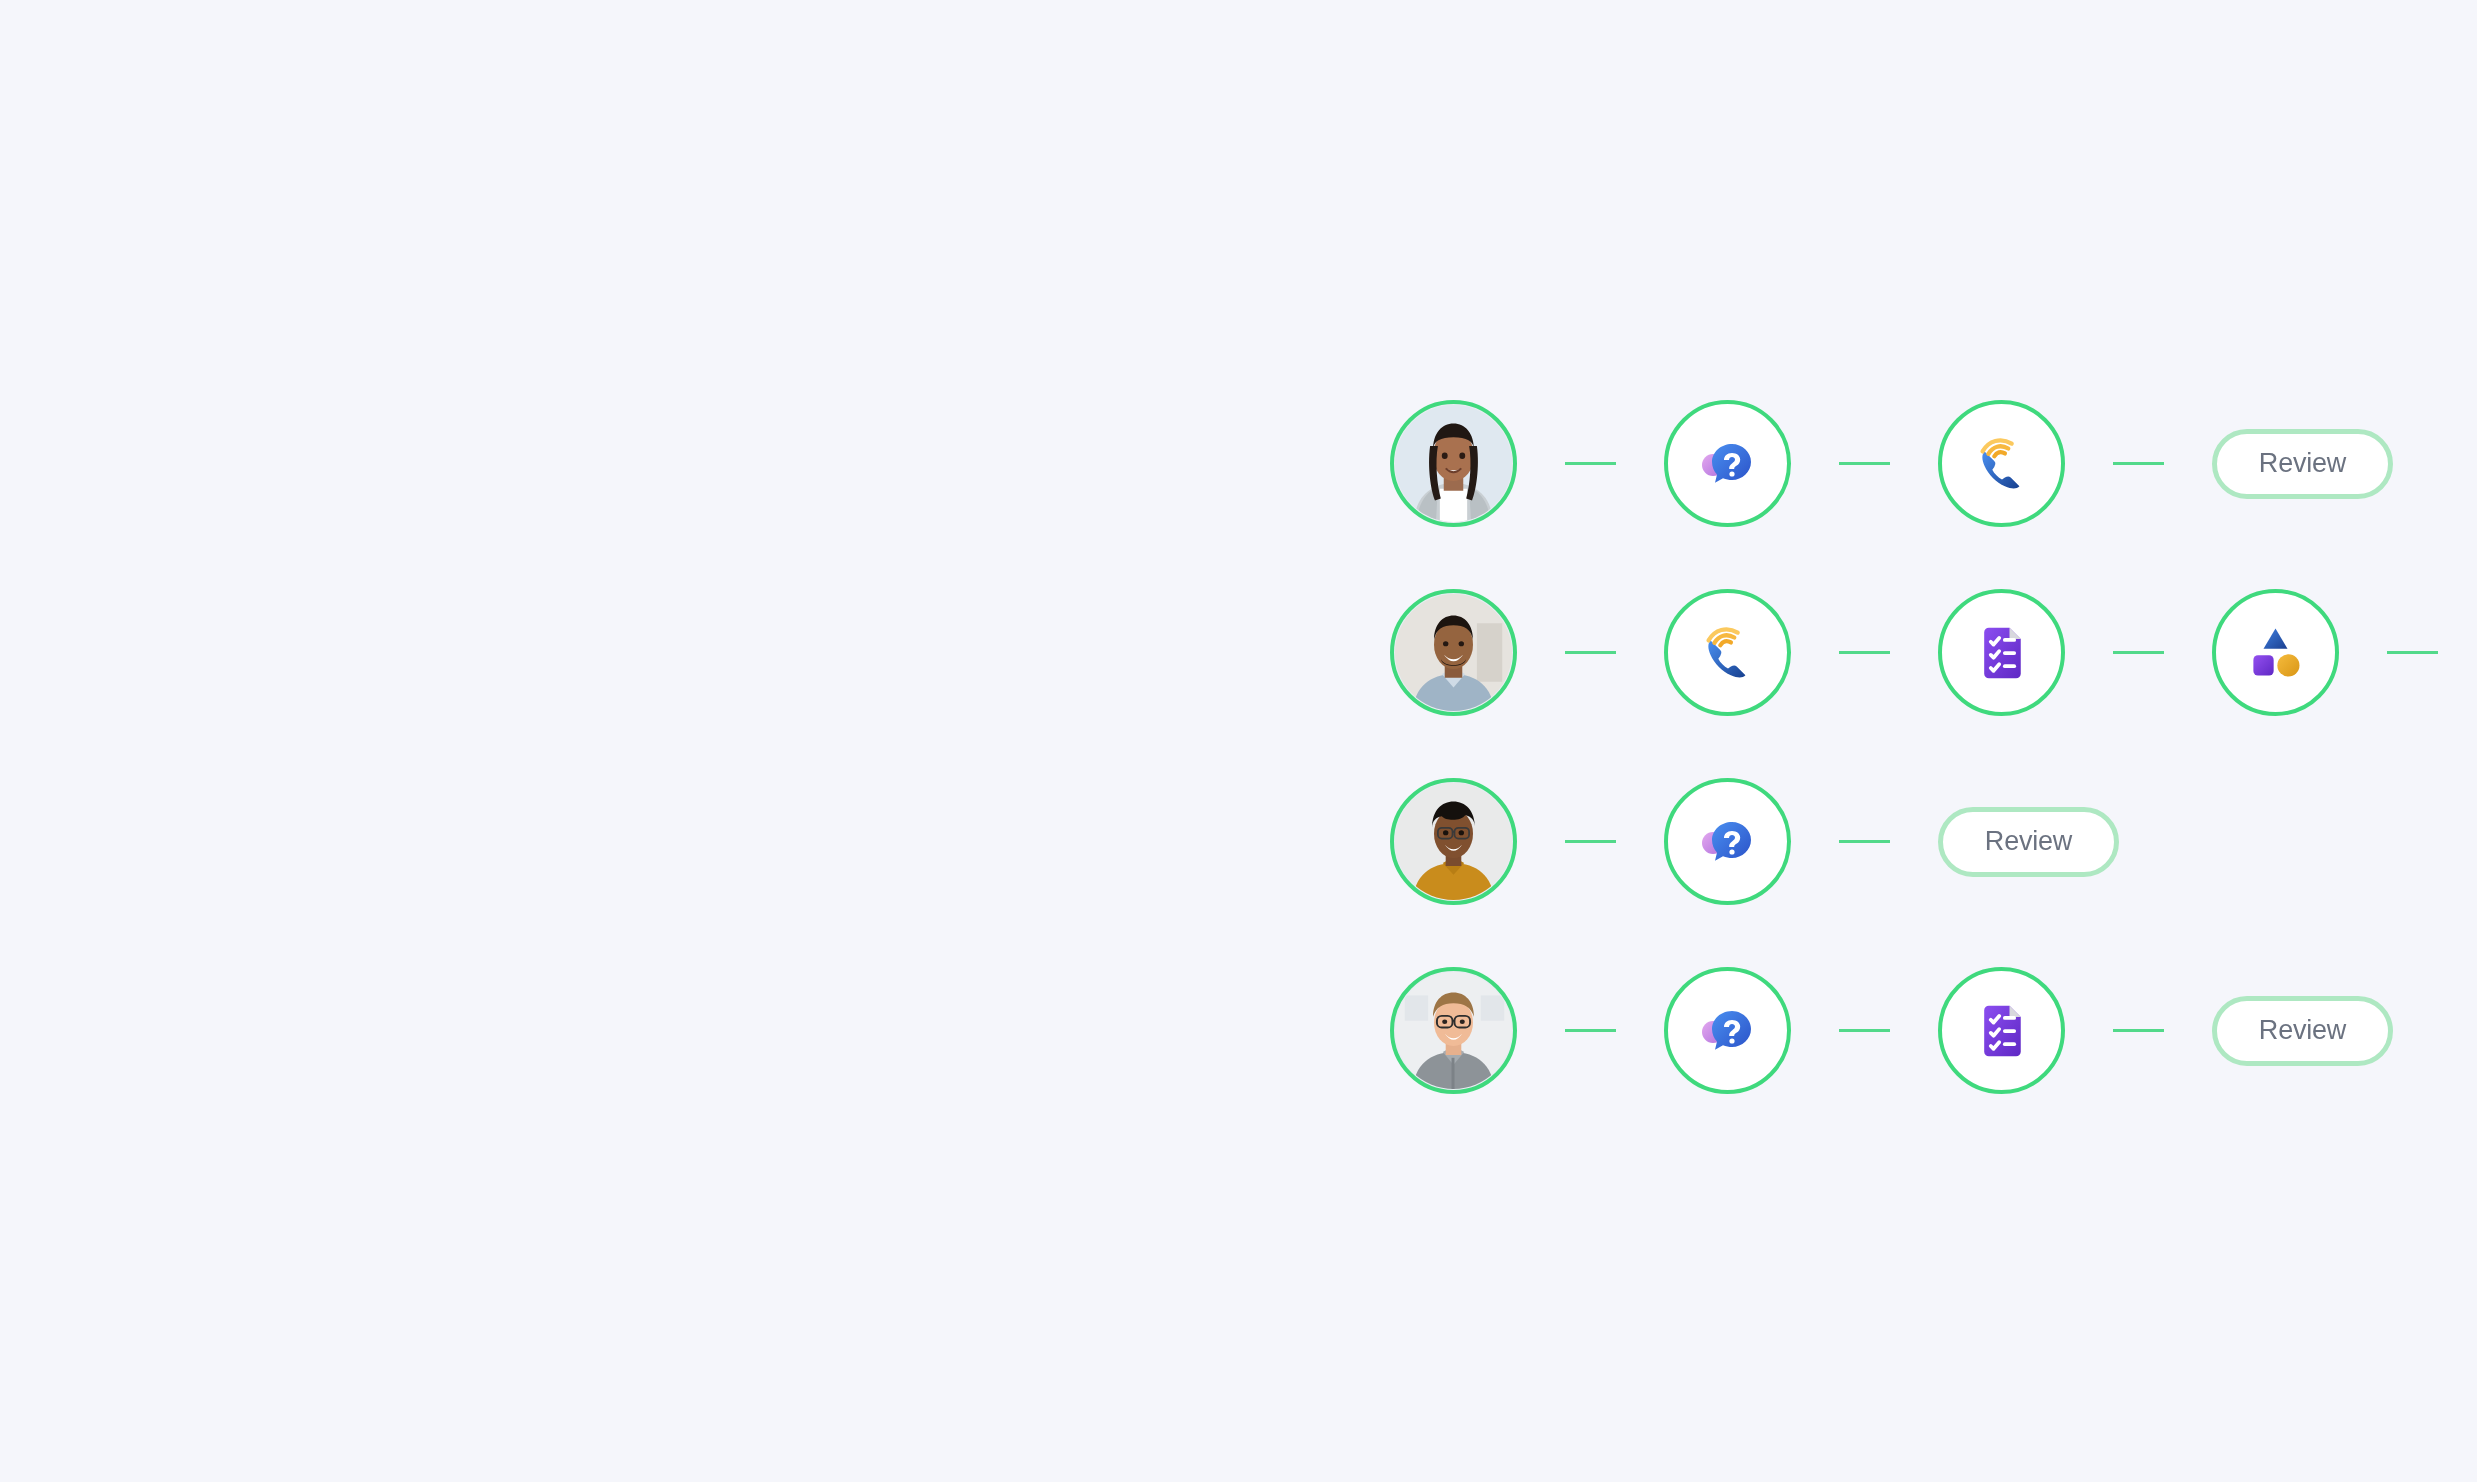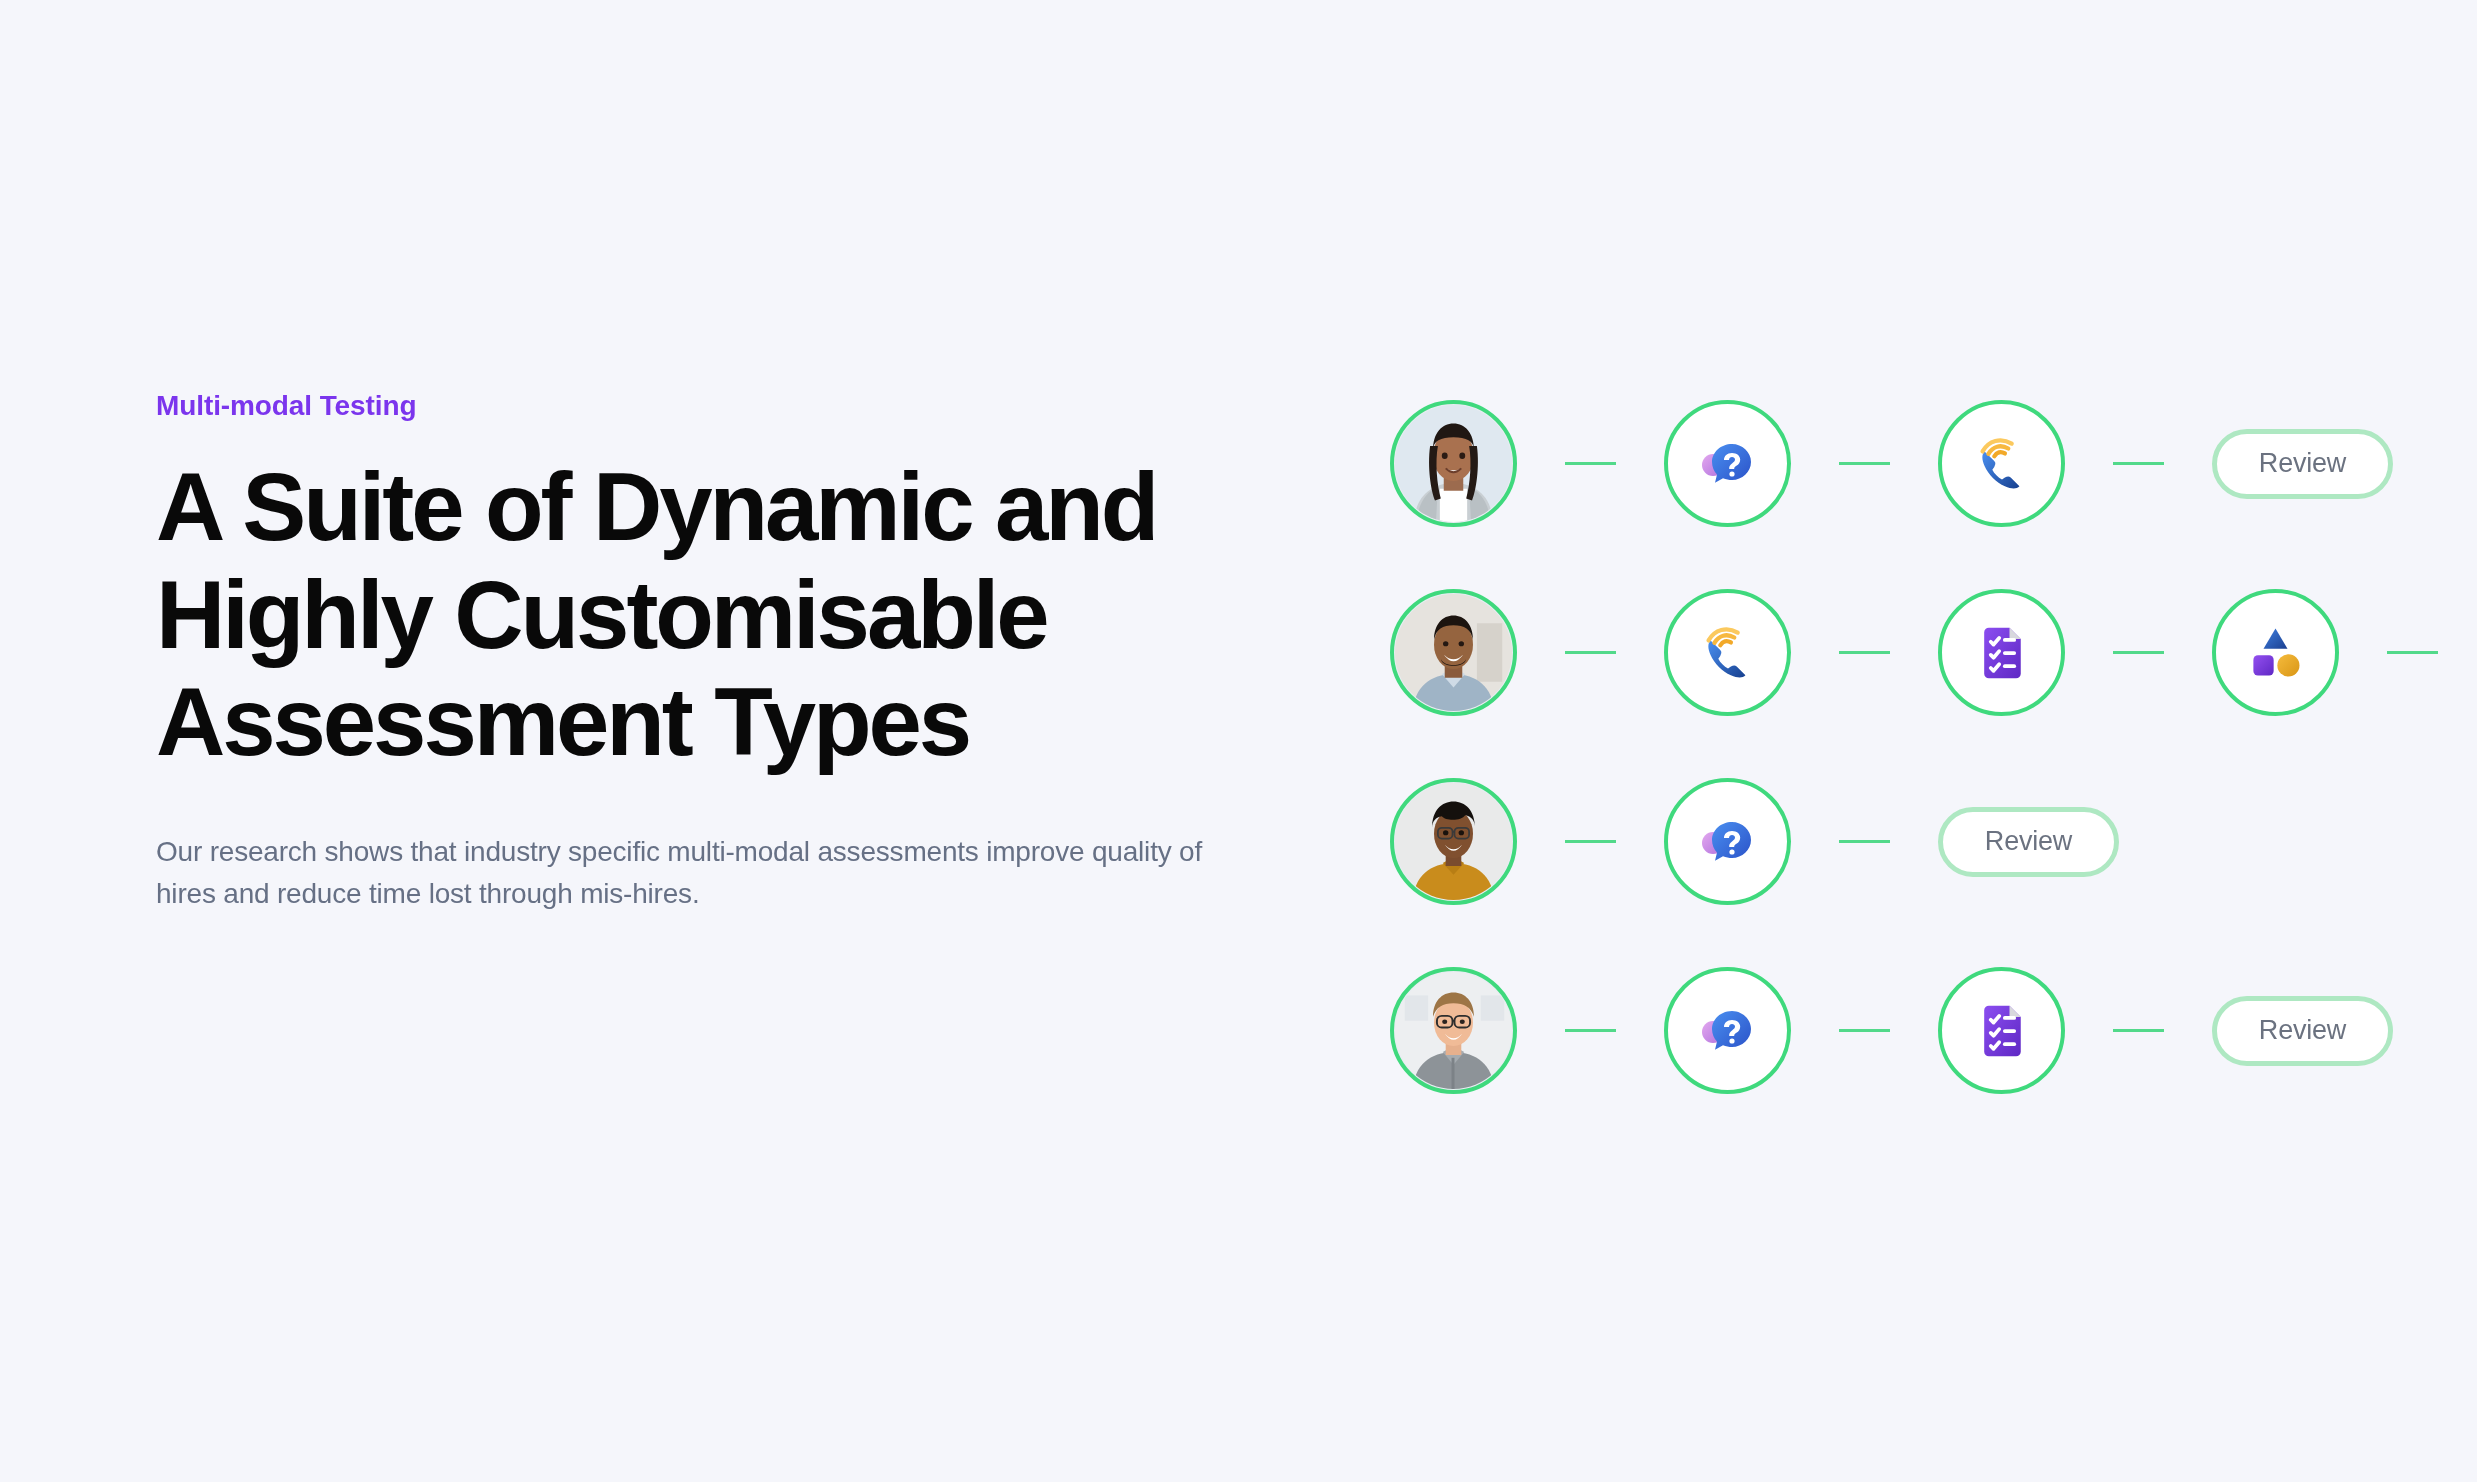--- a/index.html
+++ b/index.html
@@ -109,27 +109,20 @@
     padding: 0 27px;
   }
 
   .icon-svg { display: block; }
 </style>
 </head>
 <body>
 
 <div class="page">
 
-  <div class="left-col">
-    <div class="eyebrow">Multi-modal Testing</div>
-
-    <h1 class="headline">A Suite of Dynamic and Highly Customisable Assessment Types</h1>
-
-    <p class="body-copy">Our research shows that industry specific multi-modal assessments improve quality of hires and reduce time lost through mis-hires.</p>
-  </div>
 
   <div class="diagram">
 
     <div class="flow-row">
 
       <div class="node avatar">
         <svg class="icon-svg" width="117" height="117" viewBox="0 0 120 120">
           <defs>
               <clipPath id="c1">
                 <circle cx="60" cy="60" r="60"></circle>

